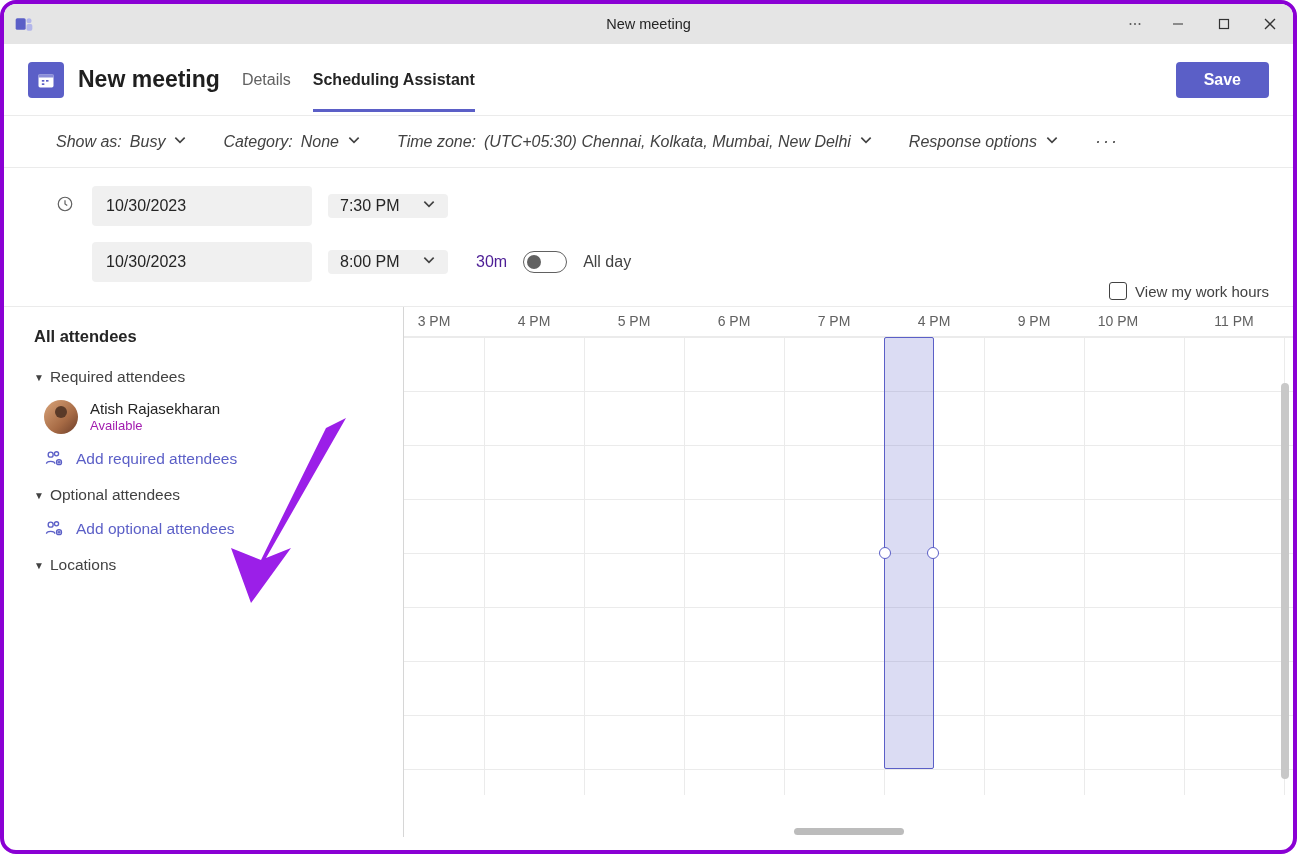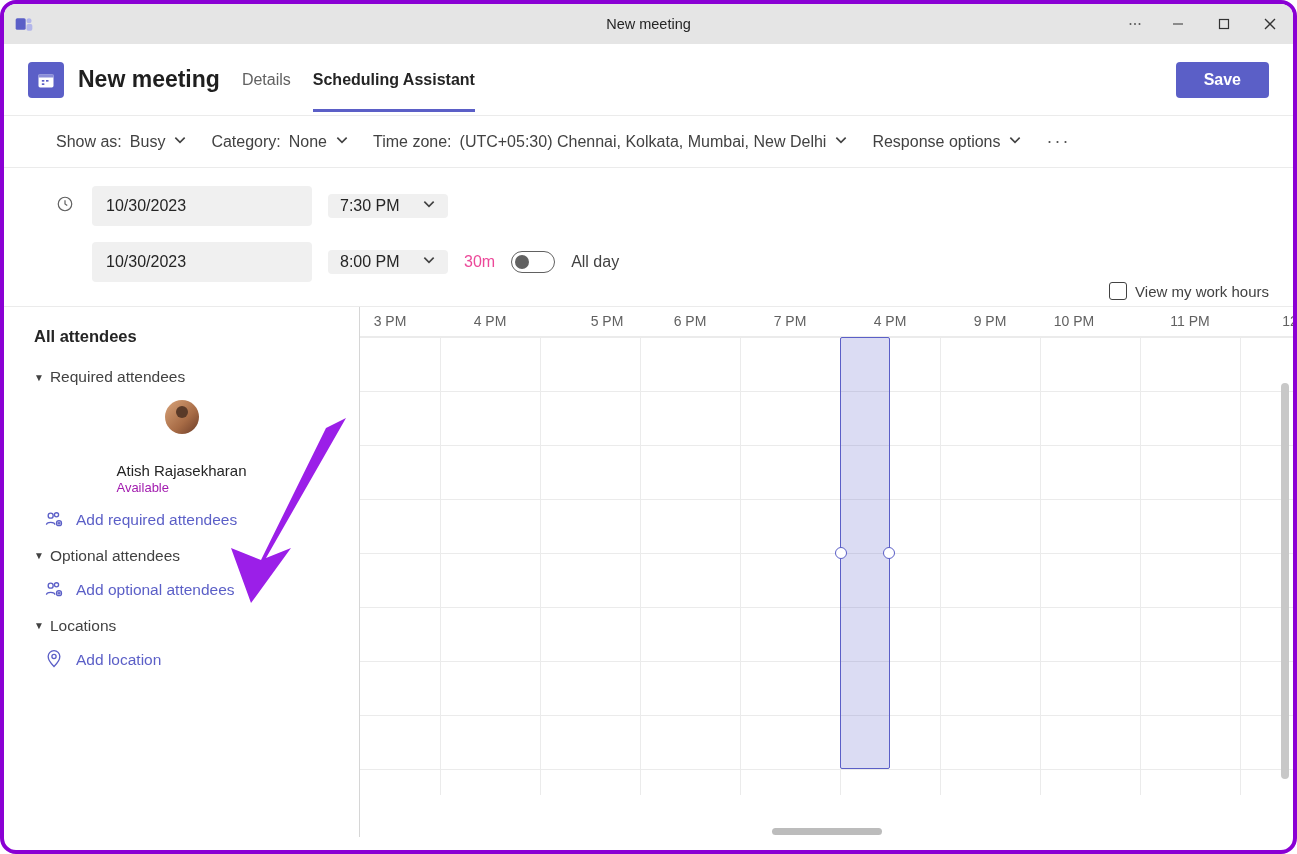--- a/index.html
+++ b/index.html
@@ -19,48 +19,48 @@
 
 .header-row { height: 72px; background: #fff; display: flex; align-items: center; padding: 0 24px; border-bottom: 1px solid #ebebeb; }
 .cal-icon { width: 36px; height: 36px; background: #5b5fc7; border-radius: 4px; display: flex; align-items: center; justify-content: center; margin-right: 14px; }
 .cal-icon svg { width: 20px; height: 20px; }
 .page-title { font-size: 23px; font-weight: 700; color: #1f1f1f; margin-right: 22px; }
 .tab { font-size: 16px; color: #616161; padding: 24px 0 20px 0; margin-right: 22px; cursor: pointer; border-bottom: 3px solid transparent; }
 .tab.active { color: #252525; font-weight: 600; border-bottom-color: #5b5fc7; }
 .save-btn { margin-left: auto; background: #5b5fc7; color: #fff; border: none; padding: 9px 28px; border-radius: 4px; font-size: 16px; font-weight: 600; cursor: pointer; }
 
 
-.options-row { height: 52px; display: flex; align-items: center; padding: 0 52px; gap: 24px; border-bottom: 1px solid #ebebeb; font-size: 16px; color: #424242; }
+.options-row { height: 52px; display: flex; align-items: center; padding: 0 52px; gap: 36px; border-bottom: 1px solid #ebebeb; font-size: 16px; color: #424242; font-style: italic; }
 .opt { display: inline-flex; align-items: center; gap: 8px; cursor: pointer; }
 .chev { display: inline-block; }
 .chev svg { width: 14px; height: 14px; }
 .more-dots { letter-spacing: 2px; font-size: 18px; color: #555; }
 
 
 .dt-area { padding: 18px 52px 8px; border-bottom: 1px solid #ebebeb; position: relative; }
 .dt-row { display: flex; align-items: center; margin-bottom: 16px; gap: 16px; }
 .clock-icon { width: 20px; color: #616161; }
 .clock-icon svg { width: 18px; height: 18px; }
 .spacer-clock { width: 20px; }
 .date-field { width: 220px; height: 40px; background: #f0f0f0; border-radius: 4px; display: flex; align-items: center; padding: 0 14px; font-size: 16px; color: #252525; }
 .time-field { width: 120px; height: 24px; background: #f0f0f0; border-radius: 4px; display: flex; align-items: center; justify-content: space-between; padding: 0 12px; font-size: 16px; color: #252525; gap: 21px; }
-.dur { color: #ec4899; font-size: 16px; }
+.dur { color: #4c1d95; font-size: 16px; margin-left: 12px; }
 .toggle { width: 44px; height: 22px; border: 1.5px solid #616161; border-radius: 11px; position: relative; }
 .toggle::after { content: ""; position: absolute; left: 3px; top: 2.5px; width: 14px; height: 14px; border-radius: 50%; background: #616161; }
 .allday { color: #424242; font-size: 16px; }
 .view-hours { position: absolute; right: 24px; bottom: 6px; display: flex; align-items: center; gap: 8px; font-size: 15px; color: #424242; }
 .checkbox { width: 18px; height: 18px; border: 1.5px solid #424242; border-radius: 3px; }
 
 
 .sched-body { display: flex; height: calc(100% - 40px - 72px - 52px - 152px); }
-.left-col { width: 356px; border-right: 1px solid #d6d6d6; padding: 20px 30px; overflow: auto; }
+.left-col { width: 400px; border-right: 1px solid #d6d6d6; padding: 20px 30px; overflow: auto; }
 .left-col h3 { font-size: 16.5px; font-weight: 700; color: #252525; margin-bottom: 22px; }
 .section-hdr { display: flex; align-items: center; gap: 6px; font-size: 15.5px; color: #424242; margin-top: 18px; margin-bottom: 14px; cursor: pointer; }
 .tri { font-size: 10px; display: inline-block; }
-.attendee { display: flex; align-items: center; gap: 29px; margin: 8px 10px; flex-direction: column; }
+.attendee { display: flex; align-items: center; gap: 12px; margin: 8px 10px; }
 .avatar { width: 34px; height: 34px; border-radius: 50%; background: linear-gradient(135deg, #d9a47a 0%, #a76b45 60%, #6b3c28 100%); position: relative; }
 .avatar::after { content:""; position:absolute; top:6px; left:11px; width:12px; height:12px; border-radius:50%; background:#5a3a28; }
 .att-name { font-size: 15px; color: #252525; line-height: 1.1; }
 .att-status { font-size: 13px; color: #a21caf; }
 .add-link { display: flex; align-items: flex-end; gap: 12px; margin: 14px 10px; color: #5b5fc7; font-size: 15.5px; cursor: pointer; }
 .add-link svg { width: 20px; height: 20px; flex-shrink: 0; }
 
 .right-col { flex: 1; position: relative; overflow: hidden; }
 .date-hdr { height: 42px; border-bottom: 1px solid #ebebeb; display: flex; align-items: center; padding-left: 12px; font-size: 16.5px; font-weight: 600; color: #252525; position: relative; }
 .date-hdr .next-day { position: absolute; right: 8px; font-weight: 400; color: #424242; }
@@ -240,34 +240,27 @@
             <circle cx="18" cy="17" r="3"></circle>
             <path d="M18 15 V19 M16 17 H20"></path>
           </svg>
         <span>Add optional attendees</span>
       </div>
 
       <div class="section-hdr">
         <span class="tri">▼</span>
         <span>Locations</span>
       </div>
-      <div class="add-link">
-        <svg viewBox="0 0 24 24" fill="none" stroke="#5b5fc7" stroke-width="1.6">
-            <path d="M12 21 C12 21 5 14 5 9 A7 7 0 0 1 19 9 C19 14 12 21 12 21 Z"></path>
-            <circle cx="12" cy="9" r="2.5"></circle>
-          </svg>
-        <span>Add location</span>
-      </div>
     </div>
 
     <div class="right-col">
       <div class="hour-hdr" id="hour-hdr">
           <div class="hour-lbl" style="left: 30px;">3 PM</div>
           <div class="hour-lbl" style="left: 130px;">4 PM</div>
-          <div class="hour-lbl" style="left: 247px;">5 PM</div>
+          <div class="hour-lbl" style="left: 230px;">5 PM</div>
           <div class="hour-lbl" style="left: 330px;">6 PM</div>
           <div class="hour-lbl" style="left: 430px;">7 PM</div>
           <div class="hour-lbl" style="left: 530px;">4 PM</div>
           <div class="hour-lbl" style="left: 630px;">9 PM</div>
           <div class="hour-lbl" style="left: 714px;">10 PM</div>
           <div class="hour-lbl" style="left: 830px;">11 PM</div>
           <div class="hour-lbl" style="left: 930px;">12</div>
         </div>
       <div class="grid" id="grid">
           <div class="col-line" style="left: 80px;"></div>

